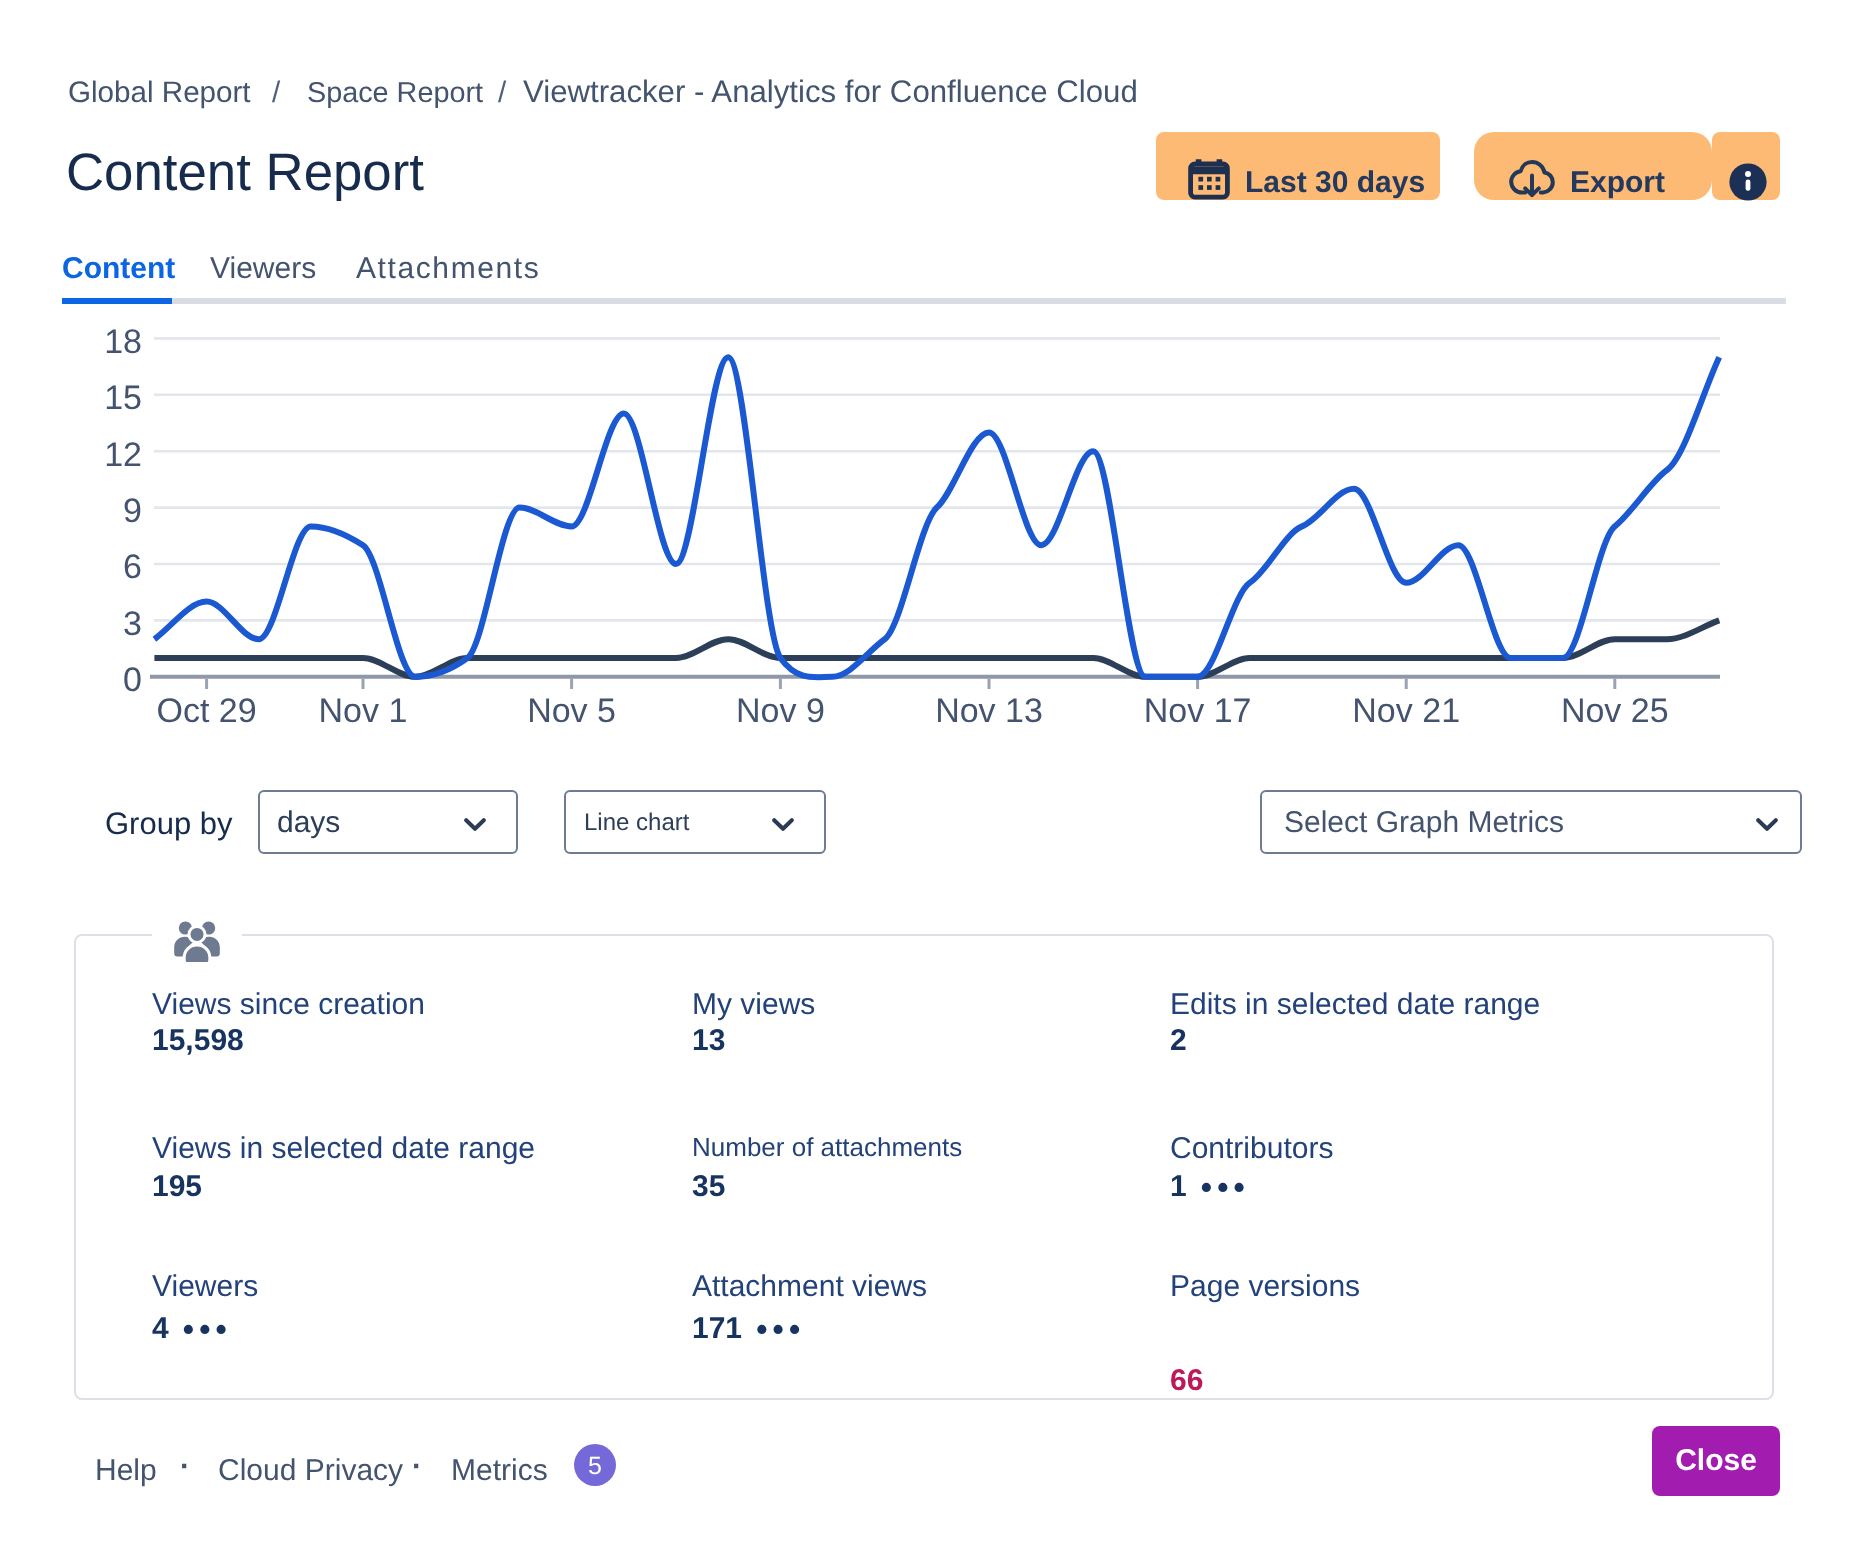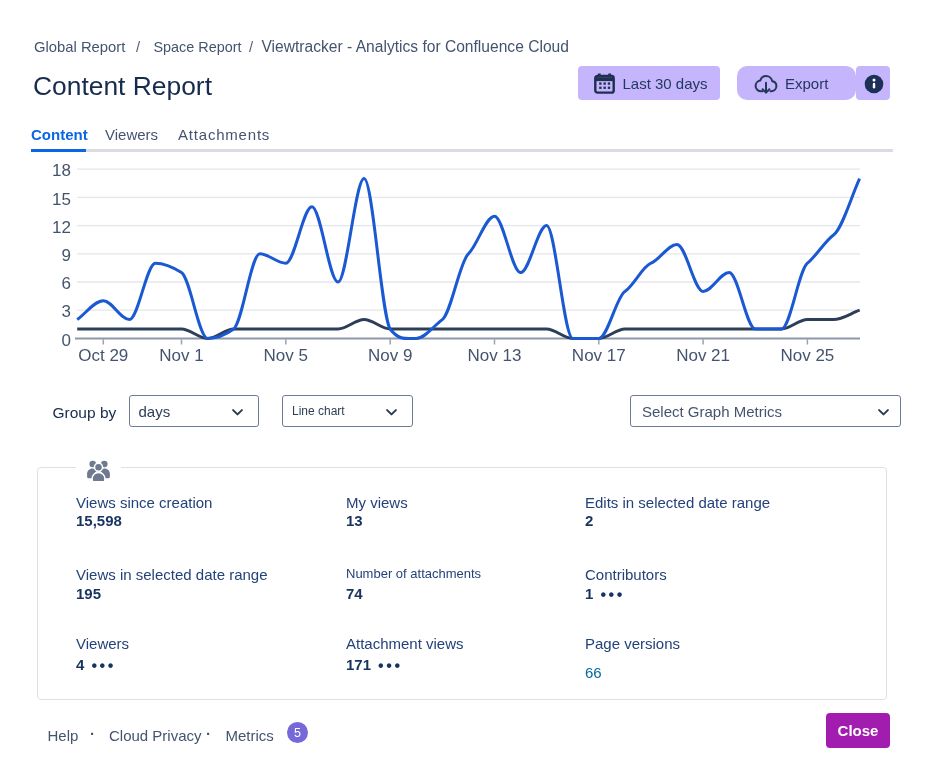--- a/index.html
+++ b/index.html
@@ -1,18 +1,18 @@
 <!DOCTYPE html>
 <html><head>
 <meta charset="utf-8">
 <style>
 *{margin:0;padding:0;box-sizing:border-box}
 html,body{width:926px;height:774px;background:#fff;font-family:"Liberation Sans",sans-serif;position:relative;overflow:hidden}
 .abs{position:absolute}
-.btn{background:#c4b5fd;border-radius:4px;display:flex;align-items:center;justify-content:center;color:#24395E;font-weight:normal}
+.btn{background:#fdba74;border-radius:4px;display:flex;align-items:flex-end;justify-content:center;color:#24395E;font-weight:bold}
 </style>
 </head>
 <body>
 
 <div class="abs" style="left:34px;top:38.5px;font-size:14.8px;color:#44546F;white-space:nowrap;">Global Report</div>
 <div class="abs" style="left:136px;top:38.5px;font-size:14.8px;color:#505F79;">/</div>
 <div class="abs" style="left:153.5px;top:38.5px;font-size:14.4px;color:#44546F;white-space:nowrap;">Space Report</div>
 <div class="abs" style="left:249px;top:38.5px;font-size:14.8px;color:#505F79;">/</div>
 <div class="abs" style="left:261.5px;top:38px;font-size:15.6px;color:#44546F;white-space:nowrap;">Viewtracker - Analytics for Confluence Cloud</div>
 
@@ -124,29 +124,29 @@
 
 <div class="abs" style="left:76px;top:493.5px;font-size:15px;color:#24427A;">Views since creation</div>
 <div class="abs" style="left:76px;top:512px;font-size:15px;font-weight:bold;color:#17335F;">15,598</div>
 <div class="abs" style="left:346px;top:493.5px;font-size:15px;color:#24427A;">My views</div>
 <div class="abs" style="left:346px;top:512px;font-size:15px;font-weight:bold;color:#17335F;">13</div>
 <div class="abs" style="left:585px;top:493.5px;font-size:15px;color:#24427A;">Edits in selected date range</div>
 <div class="abs" style="left:585px;top:512px;font-size:15px;font-weight:bold;color:#17335F;">2</div>
 <div class="abs" style="left:76px;top:565.5px;font-size:15px;color:#24427A;">Views in selected date range</div>
 <div class="abs" style="left:76px;top:585px;font-size:15px;font-weight:bold;color:#17335F;">195</div>
 <div class="abs" style="left:346px;top:565.5px;font-size:13px;color:#24427A;">Number of attachments</div>
-<div class="abs" style="left:346px;top:585px;font-size:15px;font-weight:bold;color:#17335F;">74</div>
+<div class="abs" style="left:346px;top:585px;font-size:15px;font-weight:bold;color:#17335F;">35</div>
 <div class="abs" style="left:585px;top:565.5px;font-size:15px;color:#24427A;">Contributors</div>
 <div class="abs" style="left:585px;top:585px;font-size:15px;font-weight:bold;color:#17335F;">1<span style="color:#17335F;letter-spacing:2.6px;font-size:16px;position:relative;top:0.5px;"> •••</span></div>
 <div class="abs" style="left:76px;top:634.8px;font-size:15px;color:#24427A;">Viewers</div>
 <div class="abs" style="left:76px;top:656px;font-size:15px;font-weight:bold;color:#17335F;">4<span style="color:#17335F;letter-spacing:2.6px;font-size:16px;position:relative;top:0.5px;"> •••</span></div>
 <div class="abs" style="left:346px;top:634.8px;font-size:15px;color:#24427A;">Attachment views</div>
 <div class="abs" style="left:346px;top:656px;font-size:15px;font-weight:bold;color:#17335F;">171<span style="color:#17335F;letter-spacing:2.6px;font-size:16px;position:relative;top:0.5px;"> •••</span></div>
 <div class="abs" style="left:585px;top:634.8px;font-size:15px;color:#24427A;">Page versions</div>
-<div class="abs" style="left:585px;top:664px;font-size:15px;font-weight:normal;color:#0369a1;">66</div>
+<div class="abs" style="left:585px;top:682px;font-size:15px;font-weight:bold;color:#be185d;">66</div>
 
 <div class="abs" style="left:47.5px;top:726.5px;font-size:15px;color:#44546F;">Help</div>
 <div class="abs" style="left:90px;top:725px;font-size:15px;color:#44546F;font-weight:bold;">·</div>
 <div class="abs" style="left:109px;top:726.5px;font-size:15px;color:#44546F;">Cloud Privacy</div>
 <div class="abs" style="left:206px;top:725px;font-size:15px;color:#44546F;font-weight:bold;">·</div>
 <div class="abs" style="left:225.5px;top:726.5px;font-size:15px;color:#44546F;">Metrics</div>
 <div class="abs" style="left:287px;top:722px;width:21px;height:21px;border-radius:50%;background:#7568D9;color:#fff;font-size:12.5px;display:flex;align-items:center;justify-content:center;">5</div>
 <div class="abs" style="left:826px;top:713px;width:64px;height:35px;border-radius:4px;background:#a21caf;color:#fff;font-size:15px;font-weight:bold;display:flex;align-items:center;justify-content:center;">Close</div>
 
 </body></html>

